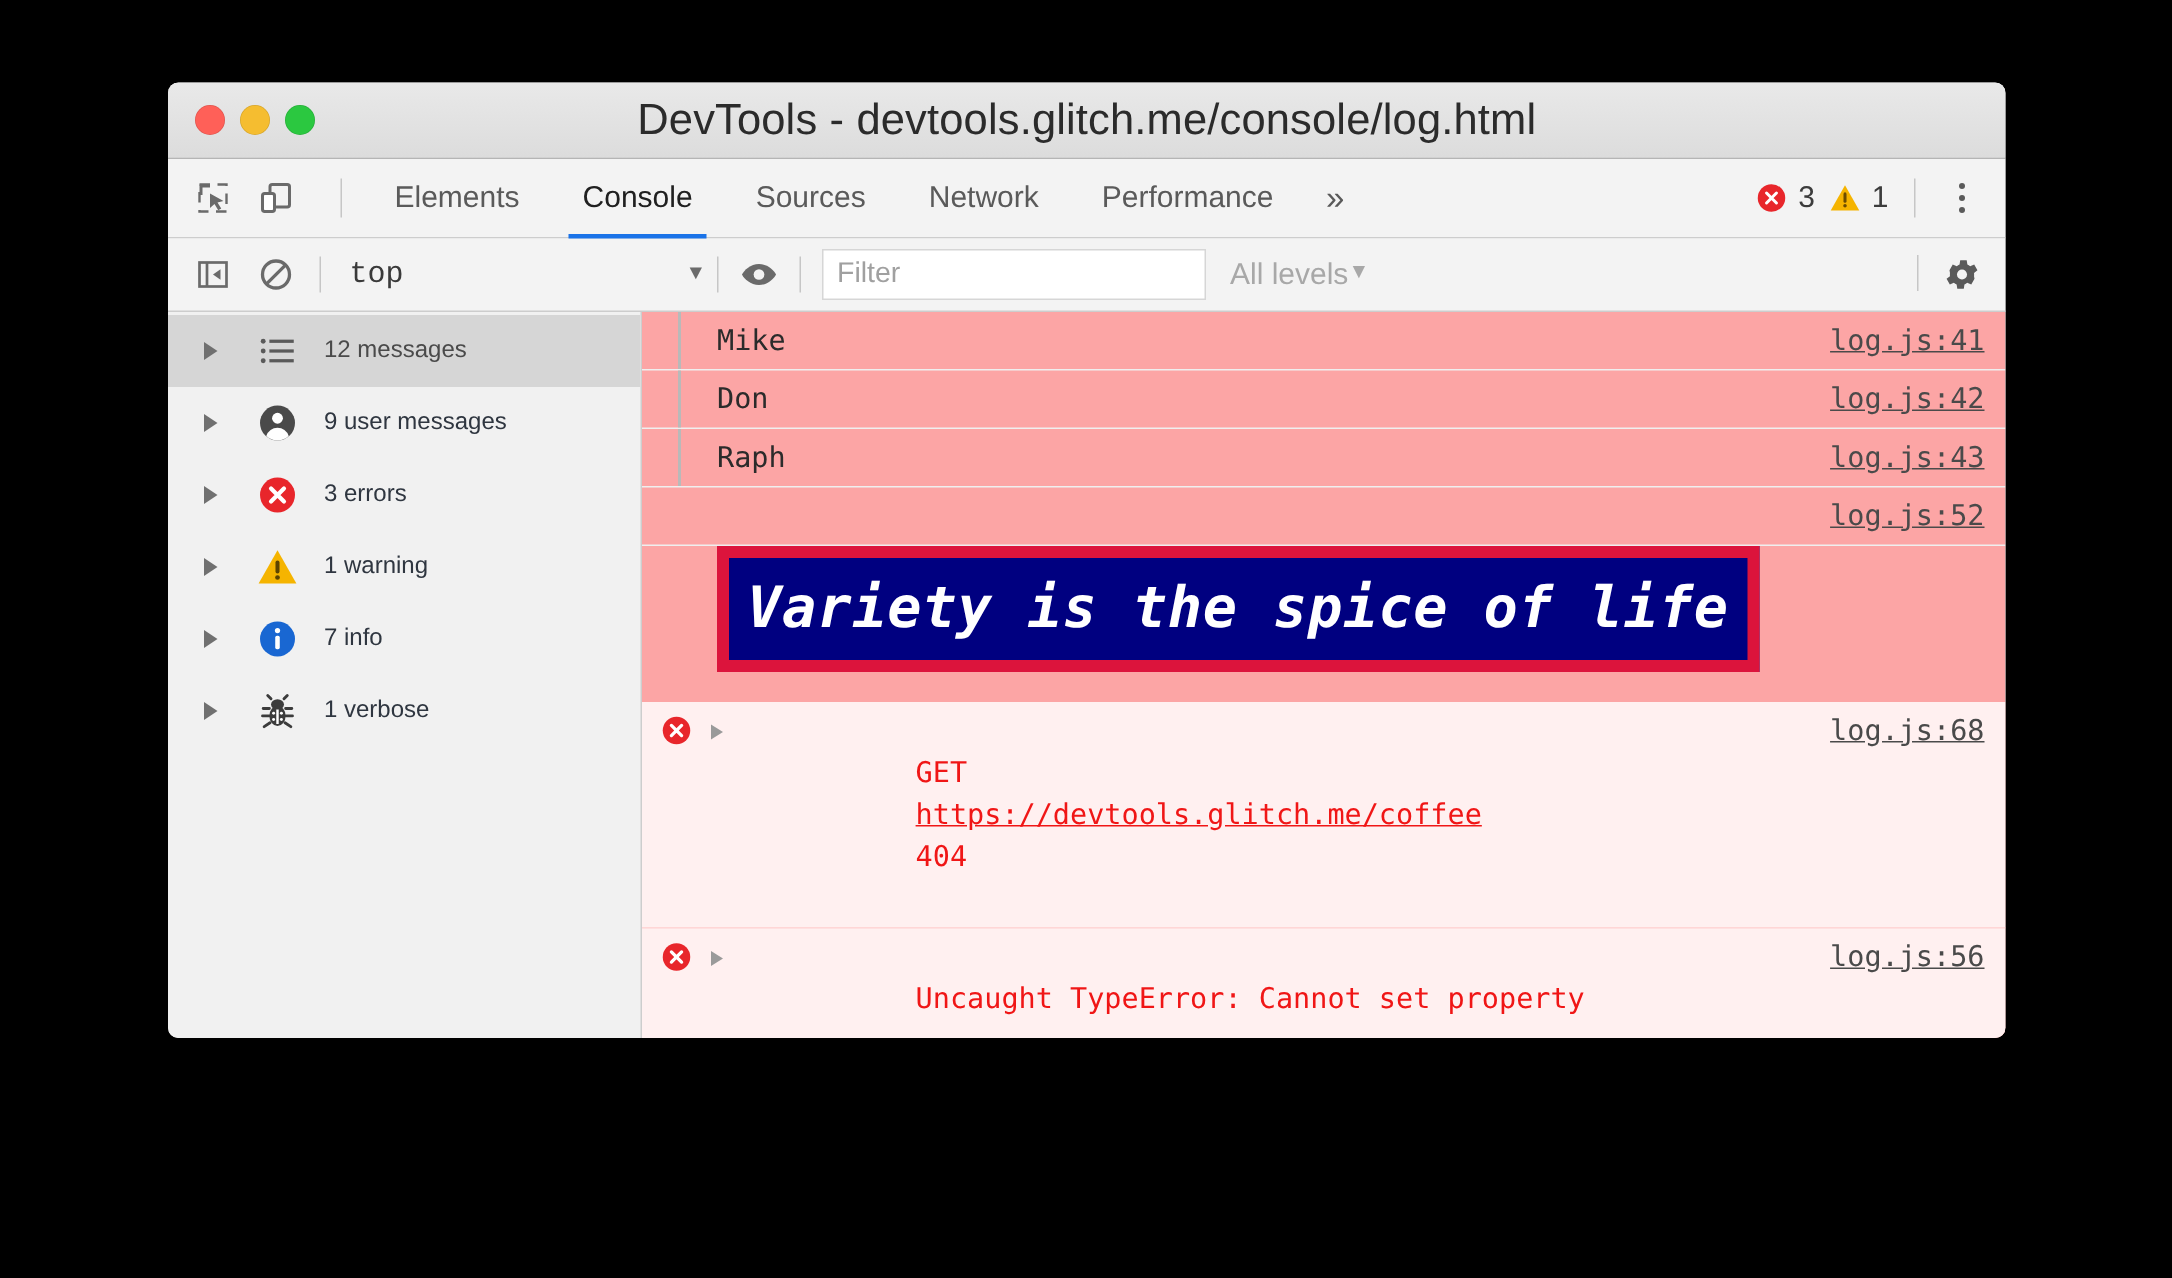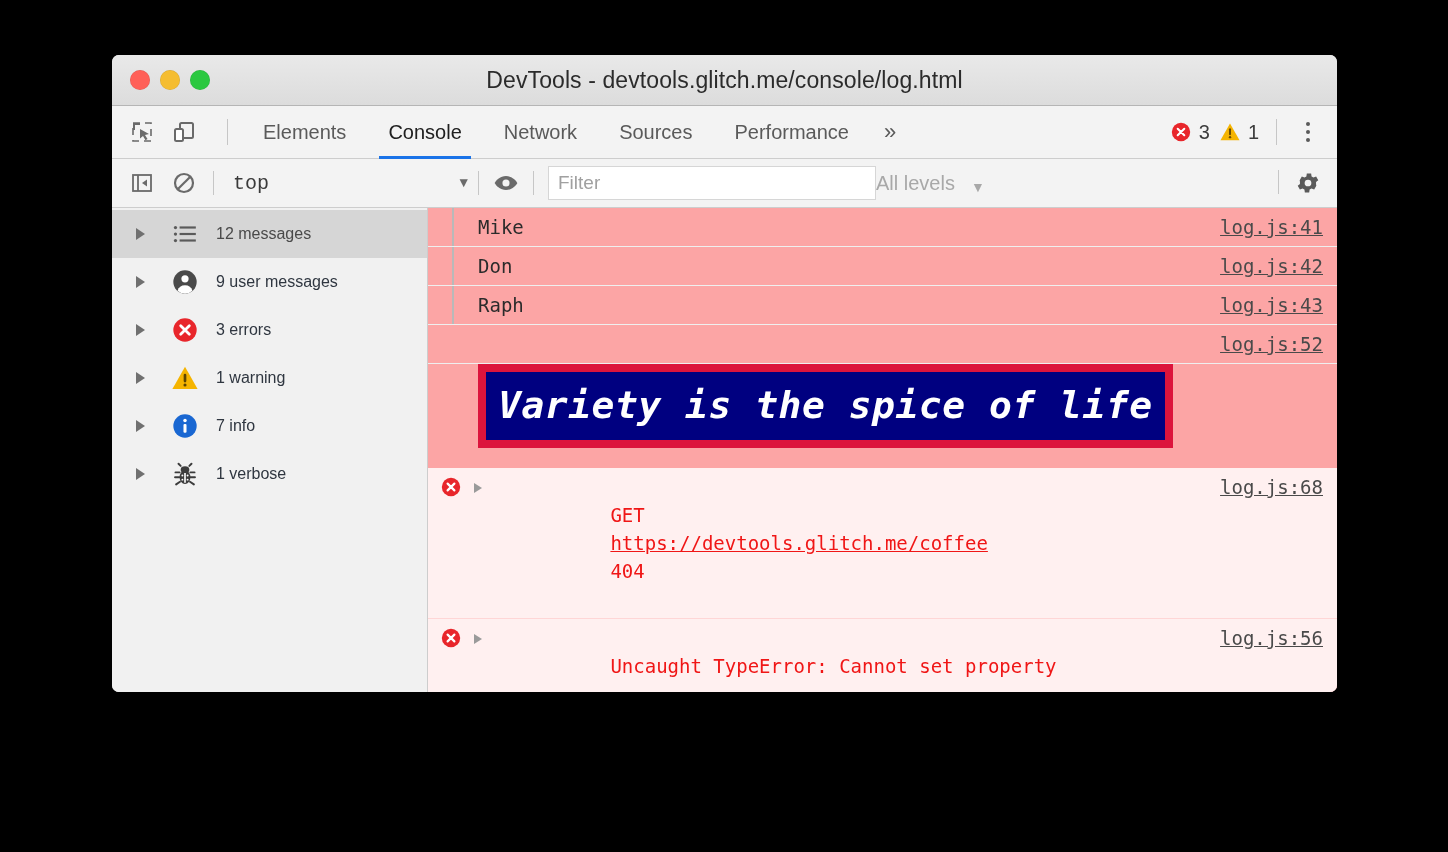--- a/index.html
+++ b/index.html
@@ -35,21 +35,21 @@
   }
   .traffic { display: flex; gap: 10px; margin-left: 18px; }
   .light { width: 20px; height: 20px; border-radius: 50%; }
   .light.red { background: #ff6058; box-shadow: inset 0 0 0 0.5px rgba(0,0,0,.12); }
   .light.yellow { background: #f5bd30; box-shadow: inset 0 0 0 0.5px rgba(0,0,0,.12); }
   .light.green { background: #2bc840; box-shadow: inset 0 0 0 0.5px rgba(0,0,0,.12); }
   .window-title {
     position: absolute;
     left: 0; right: 0;
     text-align: center;
-    font-size: 23px;
+    font-size: 29px;
     color: #2b2b2b;
     letter-spacing: 0.1px;
     pointer-events: none;
   }
 
   
   .tabbar {
     height: 53px;
     background: #f3f3f3;
     border-bottom: 1px solid #cdcdcd;
@@ -119,33 +119,34 @@
     display: flex; align-items: center;
     width: 238px;
     font-size: 20px;
     color: #3a3a3a;
     cursor: pointer;
     padding-left: 3px;
     font-family: Liberation Mono, monospace;
   }
   .ctx-select .caret { margin-left: auto; font-size: 14px; color: #6b6b6b; }
   .filter-input {
-    width: 328px; height: 34px;
+    width: 256px; height: 34px;
     background: #ffffff;
     border: 1px solid #d6d6d6;
     font-size: 19px;
     color: #3a3a3a;
     padding: 0 9px;
     font-family: "Liberation Sans", sans-serif;
     outline: none;
   }
   .filter-input::placeholder { color: #a0a0a0; }
   .levels {
-    display: flex; align-items: flex-end; gap: 16px;
+    display: flex; align-items: flex-start; gap: 0;
     font-size: 20px; color: #a8a8a8;
+    margin-left: 16px;
     cursor: pointer;
   }
   .levels .caret { font-size: 14px; }
   .gear-wrap { margin-left: auto; display: flex; align-items: center; padding-right: 16px; }
 
   
   .body { display: flex; flex: 1 1 auto; min-height: 0; }
 
   
   .sidebar {
@@ -286,22 +287,22 @@
           <rect x="8" y="3" width="13" height="15" rx="1.5" fill="none" stroke="#6a6a6a" stroke-width="2"></rect>
           <rect x="3" y="9" width="8" height="12" rx="1.5" fill="#ffffff" stroke="#6a6a6a" stroke-width="2"></rect>
         </svg>
       </span>
       <span class="vsep"></span>
     </div>
 
     <div class="tabs">
       <div class="tab">Elements</div>
       <div class="tab active">Console</div>
+      <div class="tab">Sources</div>
       <div class="tab">Network</div>
-      <div class="tab">Sources</div>
       <div class="tab">Performance</div>
       <div class="tab-more">»</div>
     </div>
 
     <div class="tb-right">
       <div class="counter">
         <svg width="22" height="22" viewBox="0 0 24 24">
           <circle cx="12" cy="12" r="10" fill="#e8262b"></circle>
           <path d="M8.4 8.4l7.2 7.2M15.6 8.4l-7.2 7.2" stroke="#fff" stroke-width="2.2" stroke-linecap="round"></path>
         </svg>

